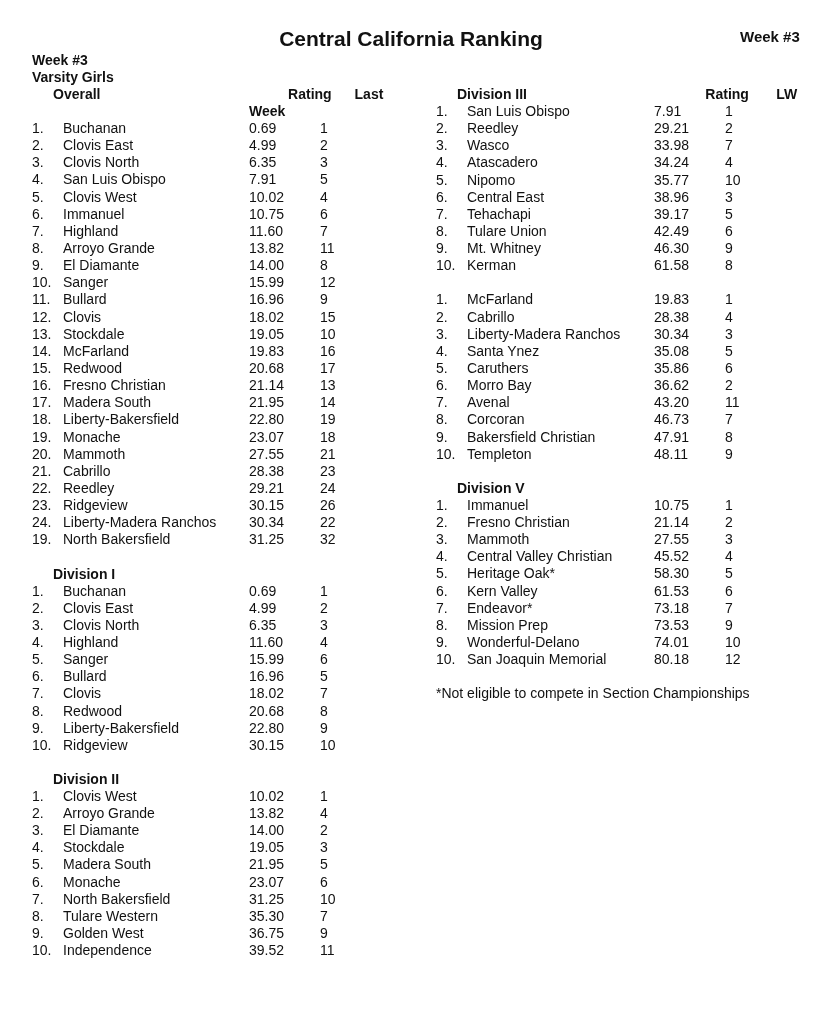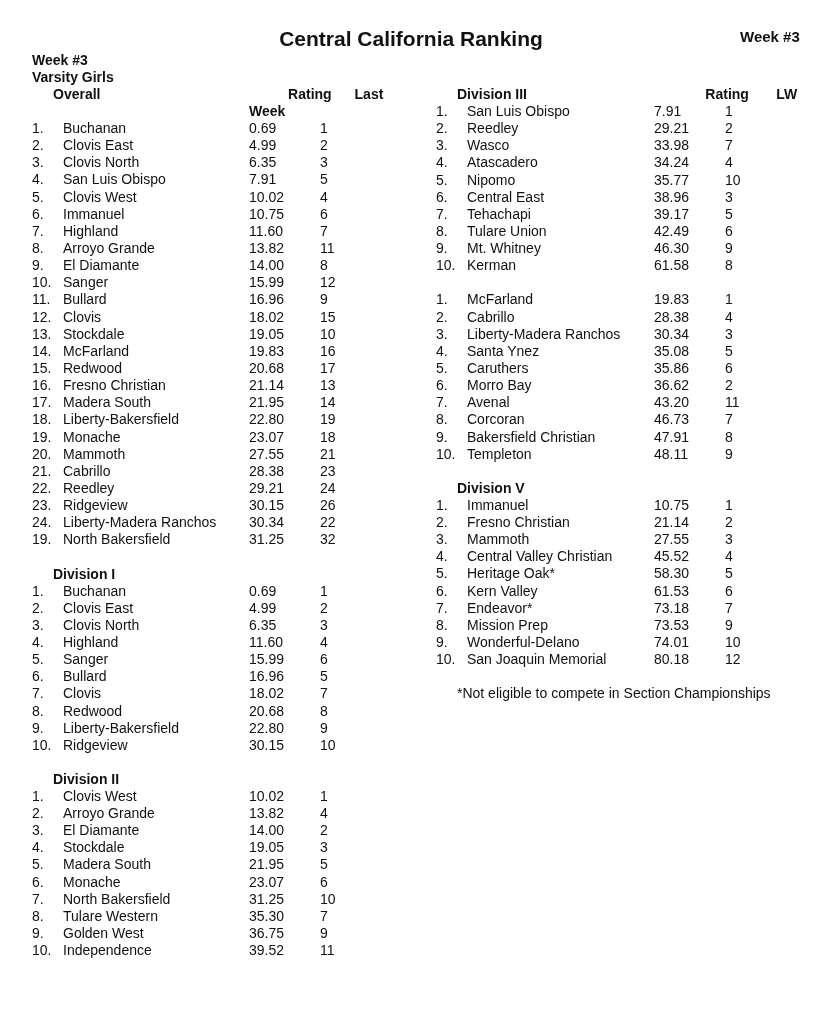--- a/index.html
+++ b/index.html
@@ -26,21 +26,21 @@
   .row .rt { width: 71px; }
   .row .lw { width: 40px; }
   .col-right .row .nm { width: 187px; }
   .col-right .row .rt { width: 71px; }
   .sec-head { display: flex; font-weight: bold; height: 17px; line-height: 17px; white-space: nowrap; }
   .sec-head .lbl { width: 217px; margin-left: 21px; }
   .sec-head .h1 { width: 71px; padding-left: 32px; }
   .sec-head .h2 { width: 40px; }
   .subhead { display: flex; font-weight: bold; height: 17px; line-height: 17px; }
   .subhead .sp { width: 217px; }
-  .footnote { margin-top: 0px; height: 17px; line-height: 17px; white-space: nowrap; margin-left: 21px; }
+  .footnote { margin-top: 0px; height: 17px; line-height: 17px; white-space: nowrap; }
 </style>
 </head>
 <body>
 
 <div class="title">Central California Ranking</div>
 <div class="week-corner">Week #3</div>
 
 <div class="col col-left">
   <div class="hdr-line">Week #3</div>
   <div class="hdr-line">Varsity Girls</div>

